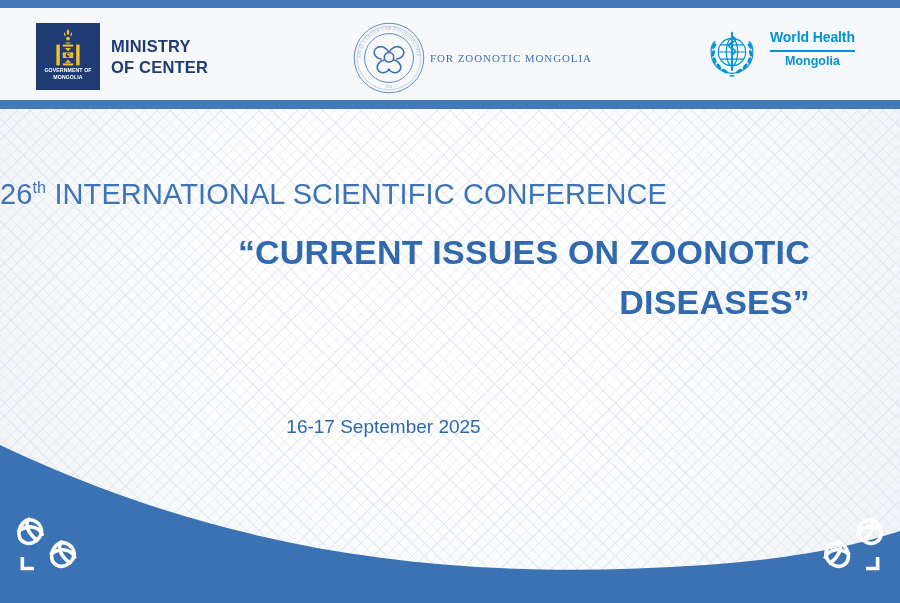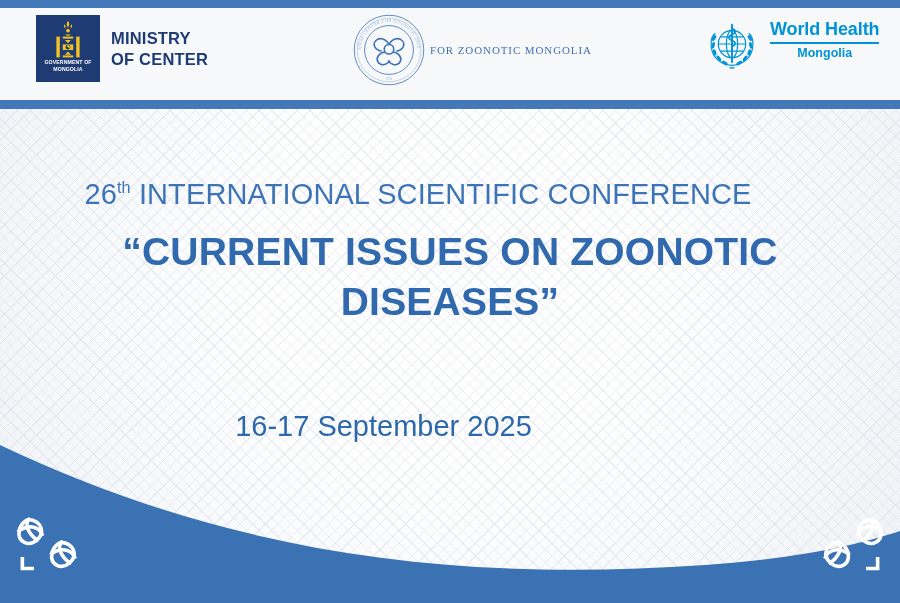--- a/index.html
+++ b/index.html
@@ -49,21 +49,21 @@
   .header-rule {
     position: absolute;
     left: 0; top: 100px;
     width: 900px; height: 9px;
     background: #4379b8;
     z-index: 6;
   }
 
   .logos {
     position: absolute;
-    left: 0; top: 0;
+    left: 0; top: 8px;
     width: 900px; height: 72px;
     z-index: 7;
   }
 
   
   .moh {
     position: absolute;
     left: 36px; top: 15px;
     display: flex;
     align-items: center;
@@ -128,21 +128,21 @@
   .who {
     position: absolute;
     left: 702px; top: 19px;
     display: flex;
     align-items: flex-start;
   }
   .who-emblem { width: 60px; height: 56px; display:block; }
   .who-text { margin-left: 8px; }
   .who-text .wl {
     color: #0093d5;
-    font-size: 18px;
+    font-size: 14px;
     font-weight: bold;
     line-height: 20px;
     letter-spacing: -.1px;
     white-space: nowrap;
   }
   .who-divider {
     height: 1.5px;
     background: #0093d5;
     margin: 3px 0 2px 0;
     width: 100%;
@@ -159,50 +159,49 @@
   .body-wrap {
     position: absolute;
     left: 0; top: 109px;
     width: 900px; height: 494px;
     z-index: 3;
   }
   .conf-line {
     position: absolute;
     left: 0; top: 68px;
     width: 836px;
-    text-align: center;
     color: #3d74b8;
     font-size: 29px;
     line-height: 34px;
     letter-spacing: .1px;
     white-space: nowrap;
   }
   .conf-line sup {
     font-size: .56em;
     vertical-align: super;
     line-height: 0;
   }
   .conf-title {
     position: absolute;
     left: 90px; top: 118px;
     width: 720px;
-    text-align: center;
+    text-align: right;
     color: #3169ae;
-    font-size: 39px;
+    font-size: 34px;
     font-weight: bold;
     line-height: 50px;
     letter-spacing: .2px;
   }
   .conf-meta {
     position: absolute;
     left: 0; top: 302px;
     width: 767px;
     text-align: center;
     color: #2b68ac;
-    font-size: 29px;
+    font-size: 19px;
     line-height: 31px;
   }
 
   
   .wave {
     position: absolute;
     left: 0; bottom: 0;
     width: 900px; height: 160px;
     z-index: 4;
   }

